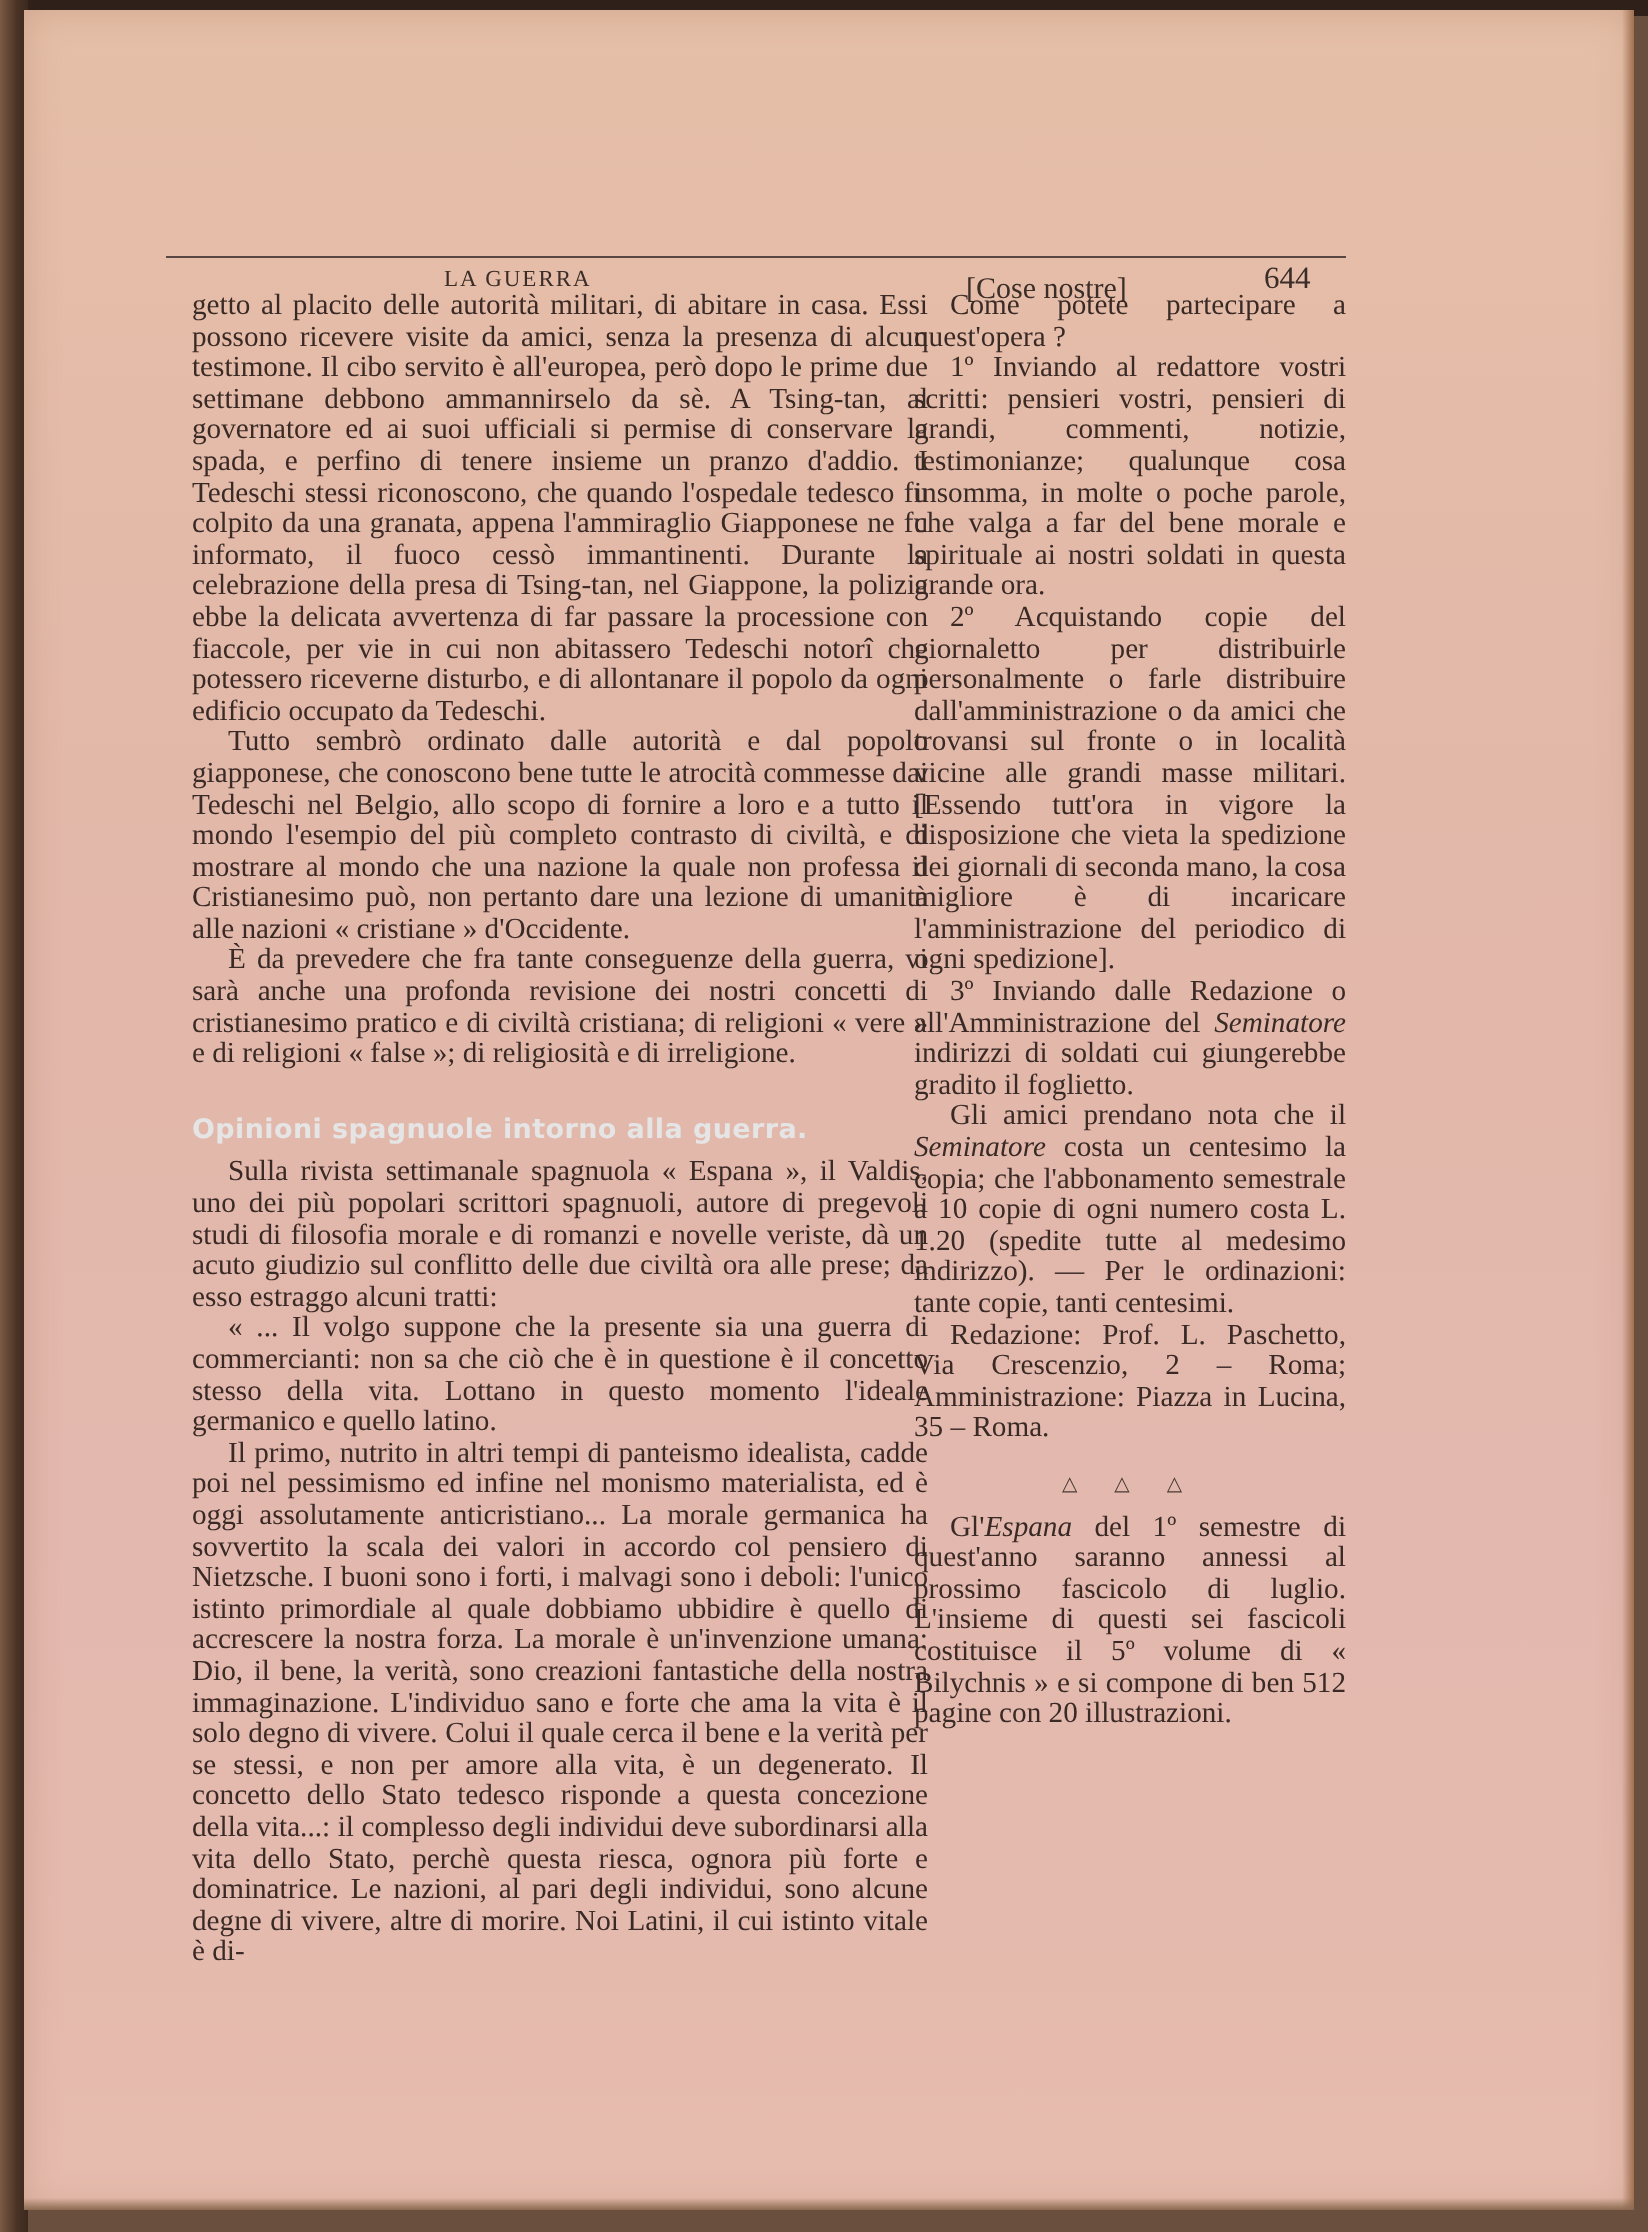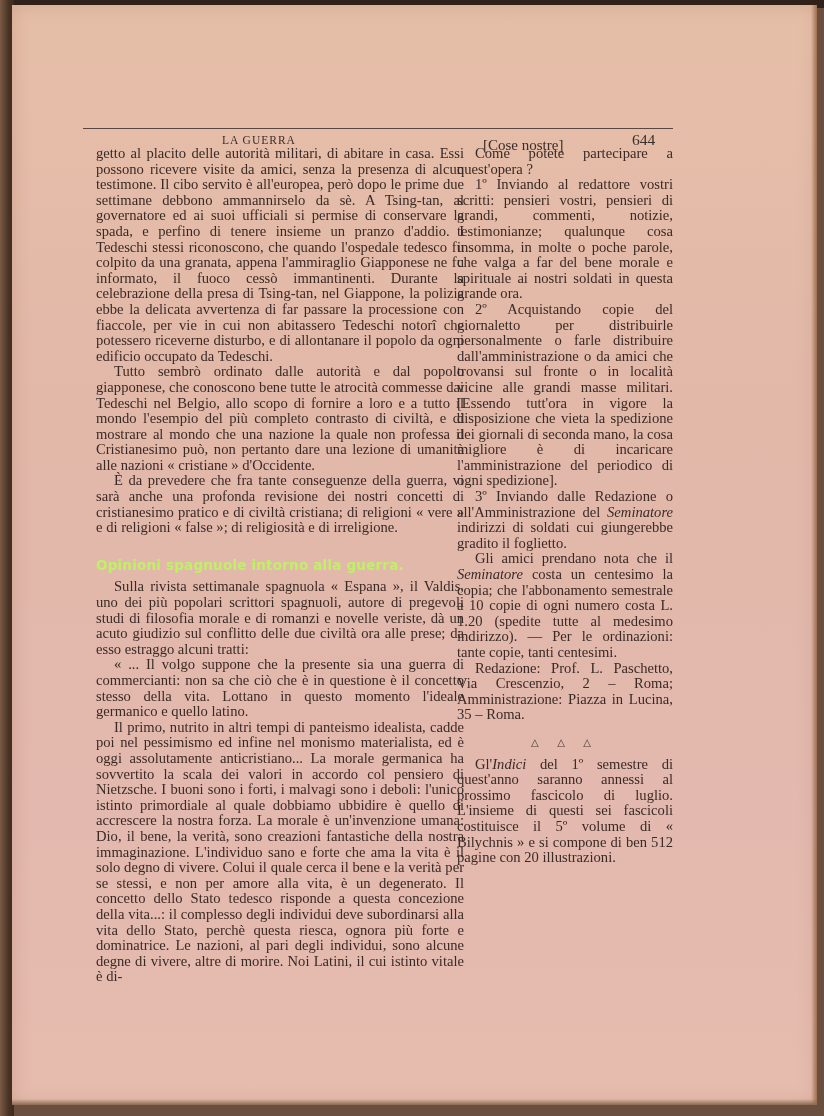--- a/index.html
+++ b/index.html
@@ -57,21 +57,21 @@
       font-size: 14.6px; line-height: 15.6px;
       text-align: justify;
     }
     .col-left { left: 80px; width: 368px; margin-left: 16px; }
     .col-right { left: 457px; width: 216px; }
     .col p { margin: 0; text-indent: 0; }
     .col p.indent { text-indent: 18px; }
     .col p.cont { text-indent: 0; }
     .heading {
       font-family: "DejaVu Sans", "Liberation Sans", sans-serif;
-      font-weight: bold; font-size: 13.5px; color: #bef264;
+      font-weight: bold; font-size: 13.5px; color: #e5e5e5;
       margin: 22px 0 6px 0 !important;
       letter-spacing: 0.2px;
     }
     .ornament {
       text-align: center; font-size: 10px; letter-spacing: 8px;
       margin: 12px 0 6px 0; color: #4a3a34;
     }
     em { font-style: italic; }
   </style>
 </head>
@@ -103,14 +103,14 @@
 </div>
 
 <div class="col col-right">
   <p class="indent">Come potete partecipare a quest'opera ?</p>
   <p class="indent">1º Inviando al redattore vostri scritti: pensieri vostri, pensieri di grandi, commenti, notizie, testimonianze; qualunque cosa insomma, in molte o poche parole, che valga a far del bene morale e spirituale ai nostri soldati in questa grande ora.</p>
   <p class="indent">2º Acquistando copie del giornaletto per distribuirle personalmente o farle distribuire dall'amministrazione o da amici che trovansi sul fronte o in località vicine alle grandi masse militari. [Essendo tutt'ora in vigore la disposizione che vieta la spedizione dei giornali di seconda mano, la cosa migliore è di incaricare l'amministrazione del periodico di ogni spedizione].</p>
   <p class="indent"><span>3º Inviando dalle Redazione o all'Amministrazione del </span><em>Seminatore</em><span> indirizzi di soldati cui giungerebbe gradito il foglietto.</span></p>
   <p class="indent"><span>Gli amici prendano nota che il </span><em>Seminatore</em><span> costa un centesimo la copia; che l'abbonamento semestrale a 10 copie di ogni numero costa L. 1.20 (spedite tutte al medesimo indirizzo). — Per le ordinazioni: tante copie, tanti centesimi.</span></p>
   <p class="indent">Redazione: Prof. L. Paschetto, Via Crescenzio, 2 – Roma; Amministrazione: Piazza in Lucina, 35 – Roma.</p>
   <div class="ornament">△ △ △</div>
-  <p class="indent"><span>Gl'</span><em>Indici</em><span> del 1º semestre di quest'anno saranno annessi al prossimo fascicolo di luglio. L'insieme di questi sei fascicoli costituisce il 5º volume di « Bilychnis » e si compone di ben 512 pagine con 20 illustrazioni.</span></p>
+  <p class="indent"><span>Gl'</span><em>Espana</em><span> del 1º semestre di quest'anno saranno annessi al prossimo fascicolo di luglio. L'insieme di questi sei fascicoli costituisce il 5º volume di « Bilychnis » e si compone di ben 512 pagine con 20 illustrazioni.</span></p>
 </div>
 
 </body></html>

